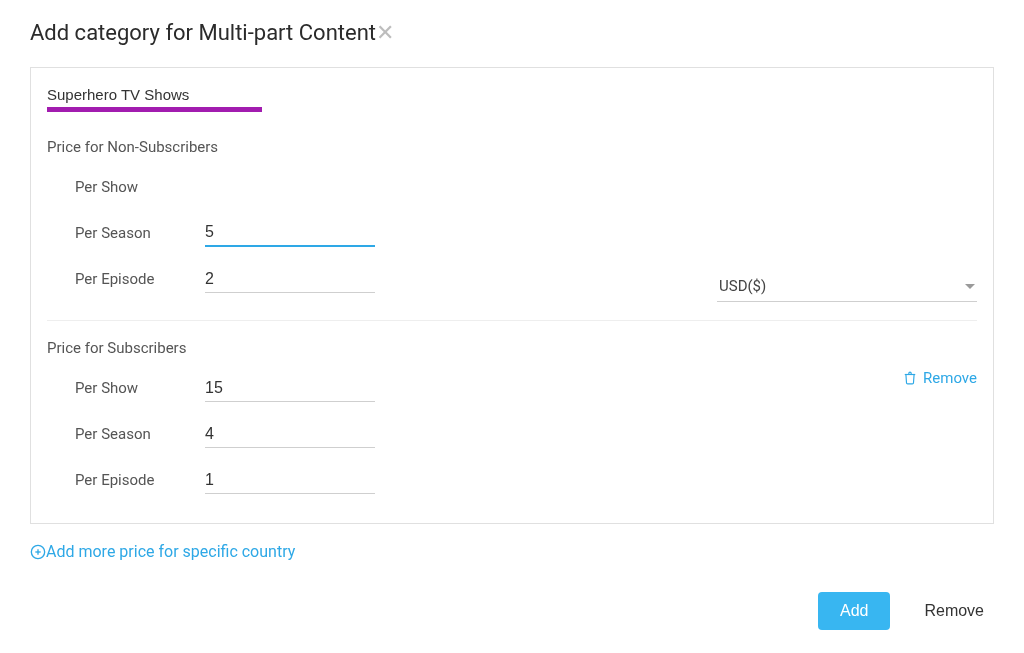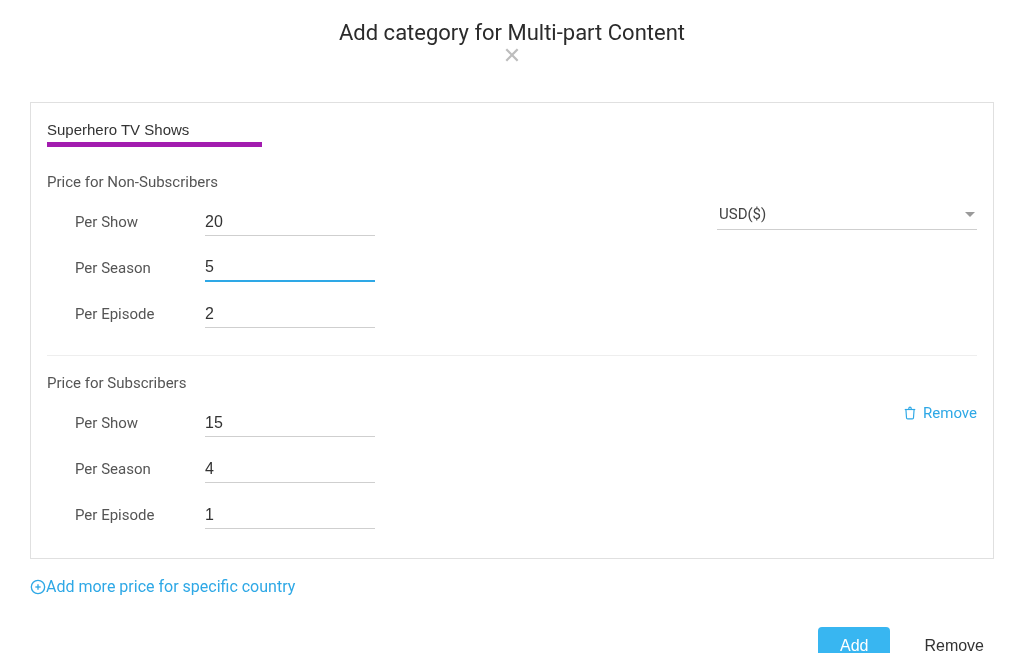--- a/index.html
+++ b/index.html
@@ -10,23 +10,21 @@
     color: #333;
     background: #fff;
     width: 1024px;
   }
   .modal {
     padding: 20px 30px 24px 30px;
   }
   .modal-header {
     display: flex;
     align-items: center;
-    justify-content: space-between;
-    margin-bottom: 35px;
-    flex-direction: column;
+    margin-bottom: 22px;
   }
   .modal-title {
     font-size: 22px;
     font-weight: 400;
     color: #2b2b2b;
   }
   .close-x {
     font-size: 22px;
     color: #bdbdbd;
     cursor: pointer;
@@ -44,21 +42,21 @@
     padding: 4px 0;
     color: #333;
     outline: none;
     background: transparent;
   }
   .cat-input::placeholder { color: #999; }
 
   .section-top {
     display: flex;
     justify-content: space-between;
-    align-items: flex-start;
+    align-items: flex-end;
     margin-top: 26px;
   }
   .section-label {
     font-size: 15px;
     color: #555;
     margin: 0 0 8px 0;
   }
   .price-rows {
     margin-left: 28px;
   }
@@ -190,21 +188,20 @@
 
     <input class="cat-input" value="Superhero TV Shows" style="">
 
     
     <div class="section-top">
       <div class="left-col">
         <div class="section-label">Price for Non-Subscribers</div>
         <div class="price-rows">
           <div class="price-row">
             <span class="row-label">Per Show</span>
-            <input class="price-input" value="20" style="">
           </div>
           <div class="price-row">
             <span class="row-label">Per Season</span>
             <input class="price-input focused" value="5" style="">
           </div>
           <div class="price-row">
             <span class="row-label">Per Episode</span>
             <input class="price-input" value="2" style="">
           </div>
         </div>

